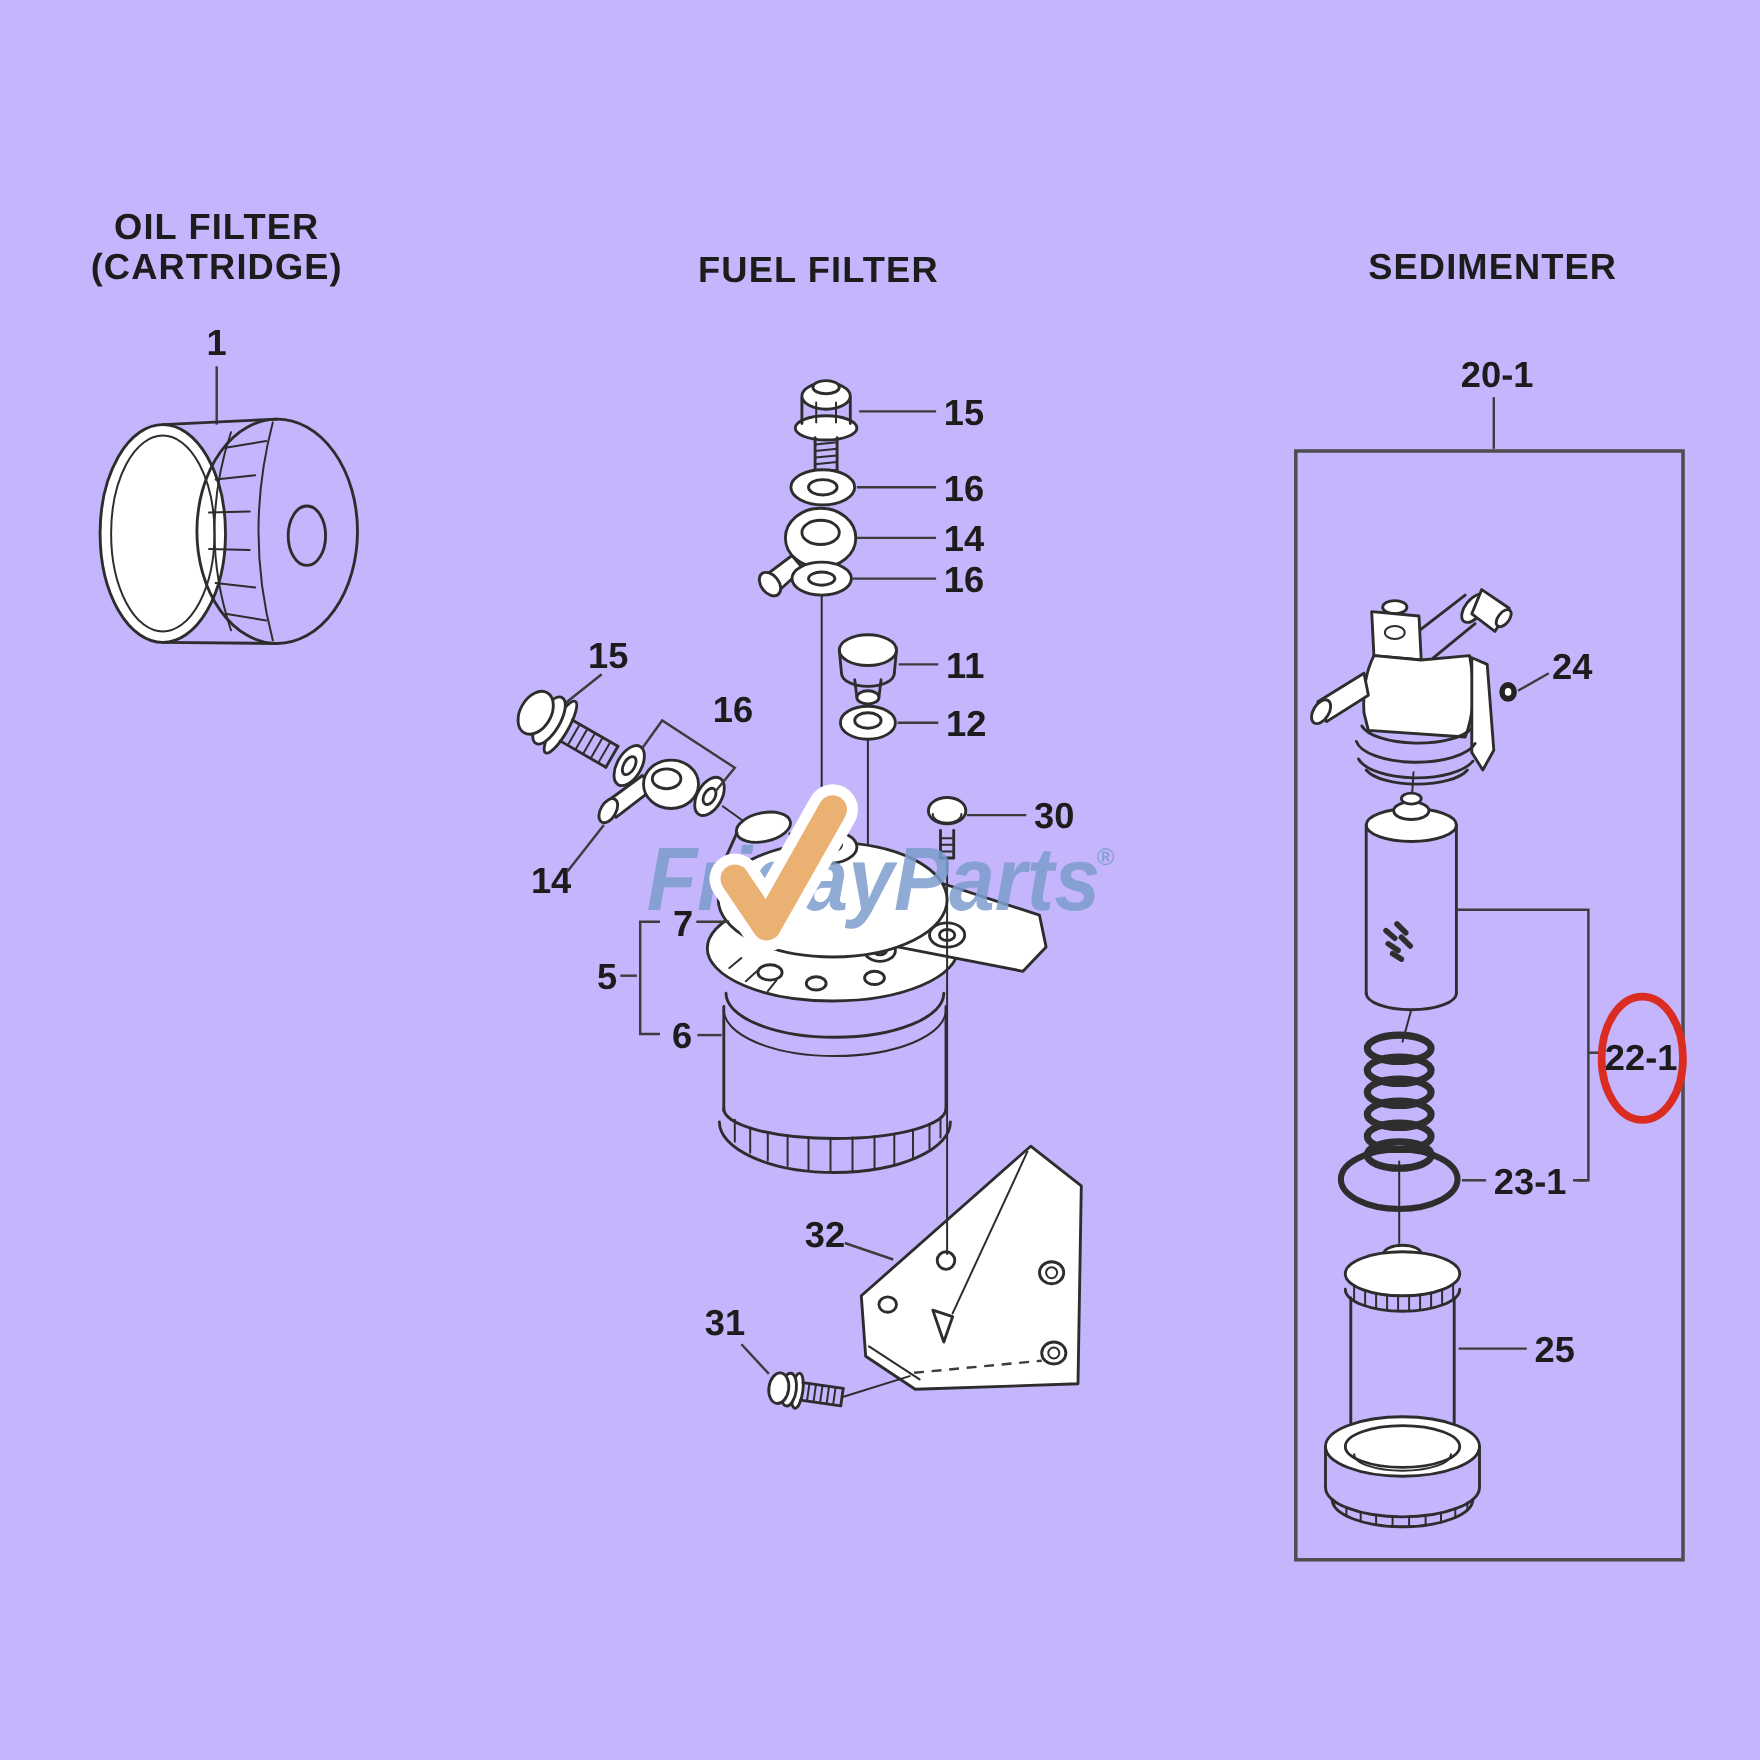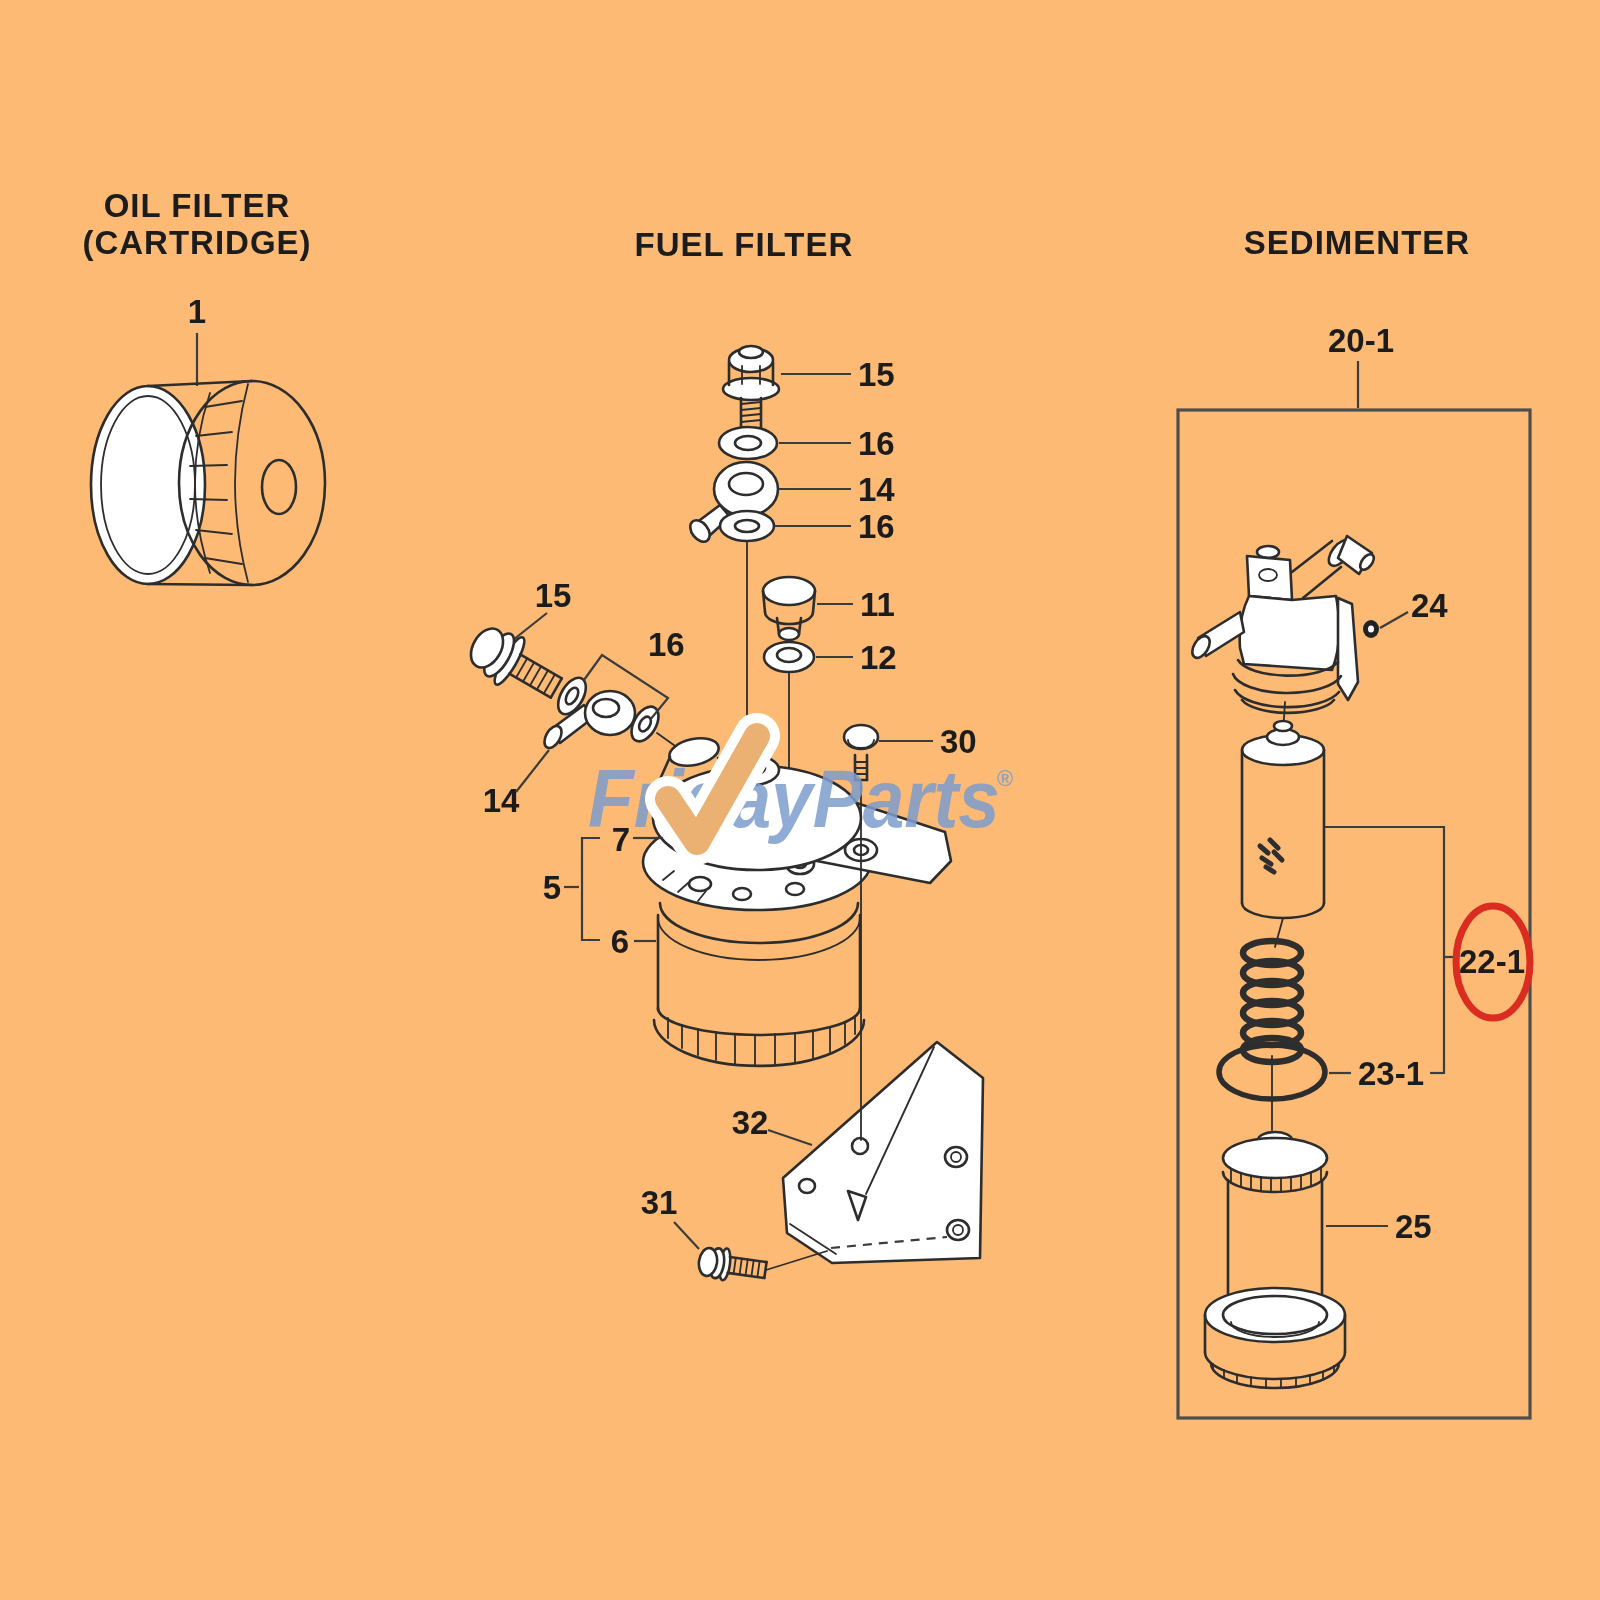--- a/index.html
+++ b/index.html
@@ -1,16 +1,16 @@
 <!DOCTYPE html>
 <html style="--line: #2d2d2d; --label: #1c1c1c; --leader: #3c3c3c; --box: #4d4d4d; --highlight-red: #da2c21; --watermark-blue: #7d9dcd; --watermark-orange: #eab173;"><head>
 <meta charset="utf-8">
 <style>
   html,body{margin:0;padding:0;background:#fff;}
-  .stage{width:1600px;height:1600px;background:#fdba74;position:relative;overflow:hidden;}
+  .stage{width:1600px;height:1600px;background:#c4b5fd;position:relative;overflow:hidden;}
   svg{display:block;}
   .ln{stroke:var(--line,#2d2d2d);stroke-width:2.6;fill:none;stroke-linecap:round;stroke-linejoin:round;}
   .lnf{stroke:var(--line,#2d2d2d);stroke-width:2.6;fill:#fff;stroke-linejoin:round;}
   .thin{stroke-width:1.8;}
   .leader{stroke:var(--leader,#3c3c3c);stroke-width:2.2;fill:none;}
   .dash{stroke-dasharray:9 7;}
   .num{font:700 33px "Liberation Sans",sans-serif;fill:var(--label,#1c1c1c);}
   .title{font:700 33px "Liberation Sans",sans-serif;fill:var(--label,#1c1c1c);letter-spacing:1px;}
   .spring{stroke:#2e2e2e;stroke-width:6.5;fill:none;}
   .dark{stroke:#2e2e2e;stroke-width:5;fill:none;stroke-linecap:round;}

